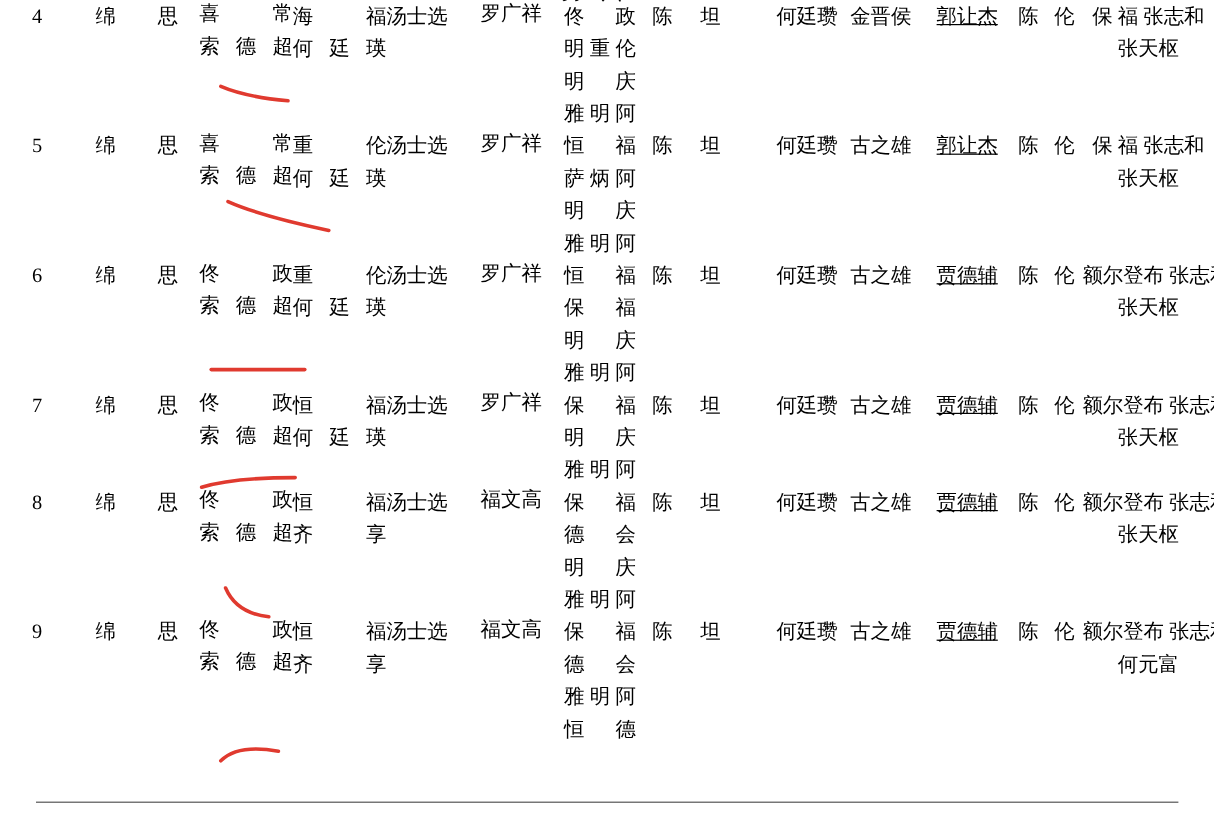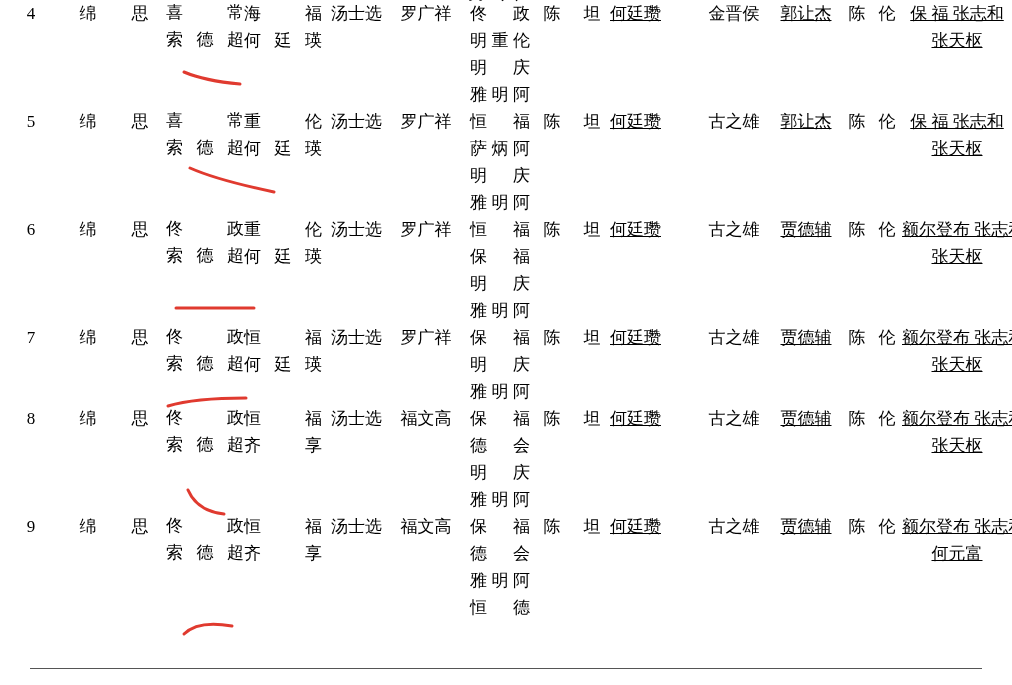--- a/index.html
+++ b/index.html
@@ -31,40 +31,40 @@
     vertical-align: top;
     padding: 0;
     line-height: 27px;
   }
   
   .c-num   { width: 62px;  text-align: center; }
   .c-a     { width: 52px;  text-align: center; }
   .c-b     { width: 52px;  text-align: center; }
   .c-c     { width: 78px; font-family: Liberation Mono, monospace;  }
   .c-d     { width: 78px; margin-top: 39px;  }
-  .c-e     { width: 60px;  text-align: right; margin-left: 48px; }
-  .c-f     { width: 88px;  text-align: center; }
+  .c-e     { width: 60px;  text-align: left; margin-left: 48px; }
+  .c-f     { width: 88px;  text-align: center; font-family: Liberation Mono, monospace; }
   .c-g     { width: 60px;  }
   .c-h     { width: 44px;  text-align: center; }
   .c-i     { width: 36px;  text-align: center; }
-  .c-j     { width: 88px;  text-align: left; text-decoration: underline; }
+  .c-j     { width: 88px;  text-align: right; }
   .c-k     { width: 72px;  text-align: center; }
   .c-l     { width: 72px;  text-align: center; text-decoration: underline; }
   .c-m     { width: 30px;  text-align: center; }
   .c-n     { width: 30px;  text-align: center; }
   .c-o     { width: 110px; text-align: center; }
 
   
   .spread {
     display: block;
     text-align: justify;
     text-align-last: justify;
     -moz-text-align-last: justify;
   }
-  .ctr { text-align: center; text-decoration: underline; }
+  .ctr { text-align: center; }
   .stack-line { display: block; white-space: nowrap; }
 
   
   .mark {
     position: absolute;
     pointer-events: none;
   }
   .mark svg { display: block; }
 
   

